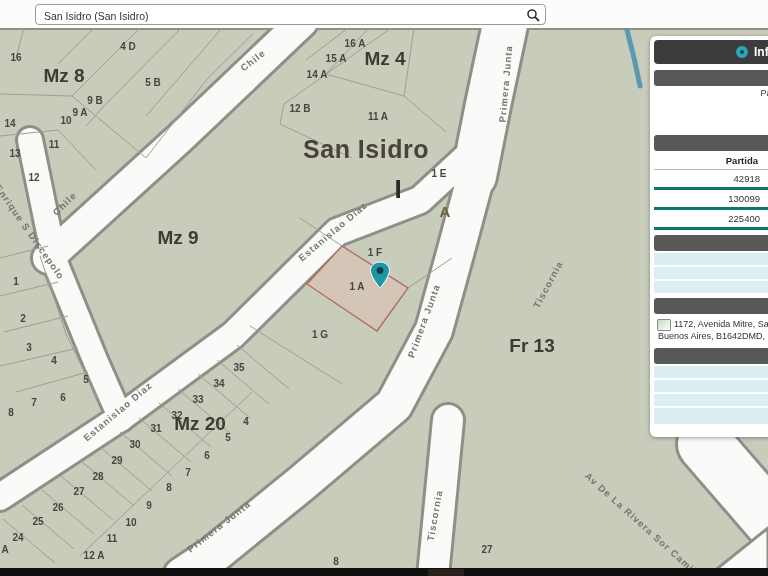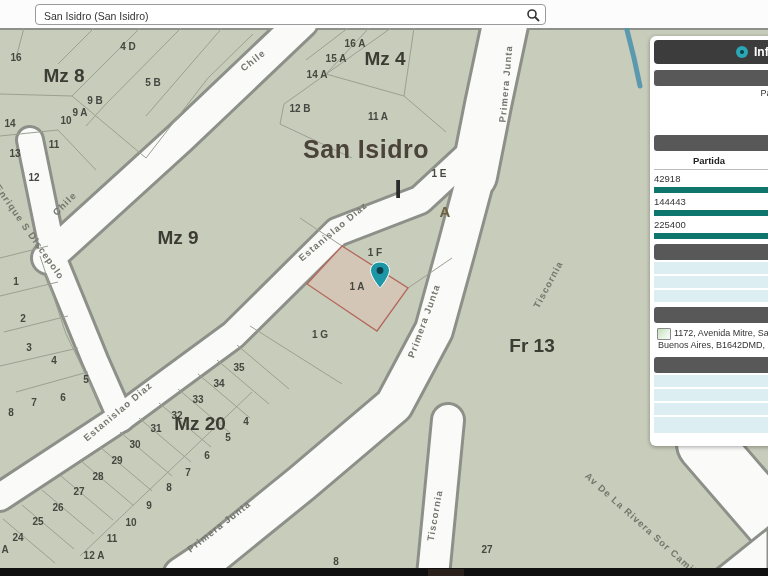--- a/index.html
+++ b/index.html
@@ -22,25 +22,25 @@
     background:#2aa6b5;}
   .p-main-header .dot::after{content:"";position:absolute;left:4px;top:4px;width:4px;height:4px;
     border-radius:50%;background:#0d3f49;}
   .p-main-header .ttl{position:absolute;left:100px;top:5px;color:#fff;font-size:12px;font-weight:bold;}
   .p-section{margin-bottom:5px;}
   .p-header{height:16px;background:#585858;border-radius:3px;position:relative;margin-bottom:2px;}
   .p-line{position:relative;height:13px;}
   .p-line span{position:absolute;right:2px;top:0;font-size:9px;color:#333;white-space:nowrap;}
   .p-btnrow{position:relative;height:16px;}
   table.vtab{width:100%;border-collapse:collapse;margin-top:2px;}
-  table.vtab th{font-size:9.5px;color:#222;text-align:center;padding:2px 2px 3px 6px;
+  table.vtab th{font-size:9.5px;color:#222;text-align:right;padding:2px 2px 3px 6px;
     border-bottom:1px solid #bbb;}
   table.vtab th.c2{text-align:right;padding-right:0;}
-  table.vtab td{font-size:9.5px;color:#333;padding:3px 0 3px 0;border-bottom:6px solid #0f766e;
-    text-align:left;width:58px;}
+  table.vtab td{font-size:9.5px;color:#333;padding:3px 0 3px 0;border-bottom:3px solid #0f766e;
+    text-align:right;width:58px;}
   .blue-row{position:relative;height:12px;background:#ddeef3;margin-bottom:2px;}
   .addr{position:relative;padding:3px 2px 2px 2px;}
   .addr .l1{font-size:9px;color:#333;white-space:nowrap;padding-left:18px;}
   .addr .l2{font-size:9px;color:#333;white-space:nowrap;padding-left:2px;margin-top:2px;}
   .addr .mini-icon{position:absolute;left:3px;top:3px;width:12px;height:10px;
     background:linear-gradient(135deg,#bfe0b8 0%,#e8f3e6 60%,#f7fbf6 100%);
     border:1px solid #8a8a8a;border-radius:1px;}
   .blue-btnrow{position:relative;height:16px;background:#ddeef3;}
   
   #taskbar{position:absolute;left:0;top:568px;width:768px;height:8px;background:#101010;z-index:7;}
@@ -224,21 +224,21 @@
         <th>Partida</th>
         <th class="c2">Sup. Ter</th>
       </tr>
           </thead>
       <tbody id="valores-body">
             <tr>
               <td>42918</td>
               <td></td>
             </tr>
             <tr>
-              <td>144443</td>
+              <td>130099</td>
               <td></td>
             </tr>
             <tr>
               <td>225400</td>
               <td></td>
             </tr>
           </tbody>
     </table>
   </div>
 

